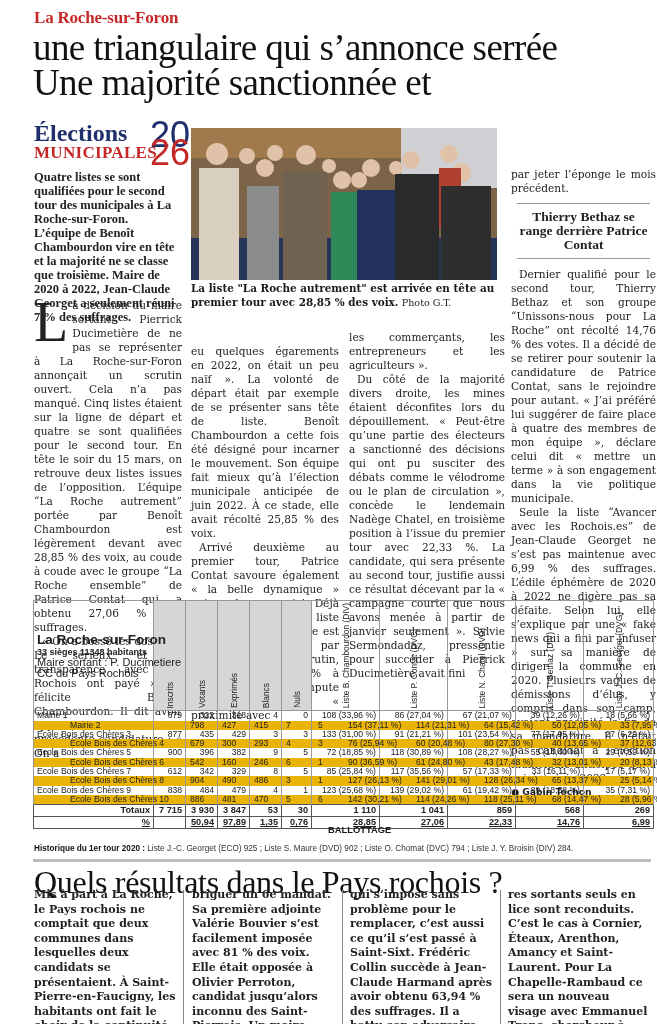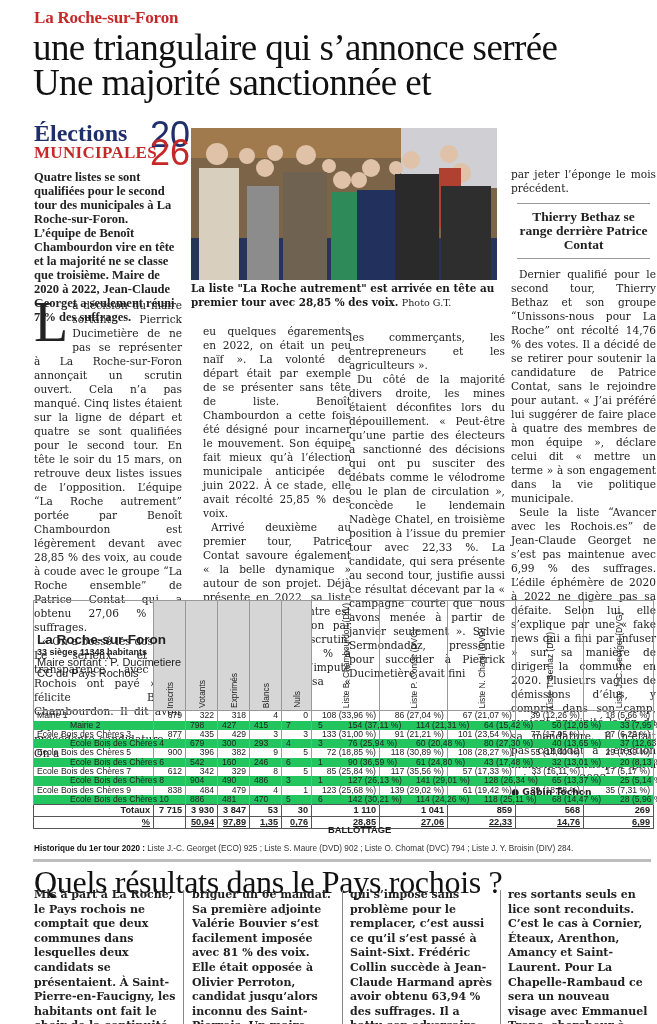--- a/index.html
+++ b/index.html
@@ -16,39 +16,39 @@
   .chapo{left:34px;top:170px;width:142px;font-family:"Liberation Serif",serif;font-weight:bold;font-size:12.5px;line-height:14px;color:#222;}
   .photo{left:191px;top:128px;width:306px;height:152px;overflow:hidden;background:#6b5a45;}
   .caption{left:191px;top:281px;width:316px;font-family:"DejaVu Serif",serif;font-size:10.4px;line-height:14px;}
   .caption b{font-weight:bold;}
   .caption .credit{font-weight:normal;font-size:9.6px;}
   .col{font-family:"DejaVu Serif",serif;font-size:10.6px;line-height:14px;text-align:justify;color:#222;}
   .col p{margin:0;text-indent:8px;}
   .col p.first{text-indent:0;}
   .col1{left:34px;top:298px;width:148px;}
   .dropcap{float:left;font-family:"Liberation Serif",serif;font-size:56px;line-height:44px;margin:2px 4px 0 0;}
-  .col2{left:191px;top:324px;width:148px;margin-left:12px;}
+  .col2{left:191px;top:344px;width:148px;}
   .col3{left:349px;top:330px;width:156px;}
   .col4{left:511px;top:123px;width:145px;margin-top:44px;}
   .subhead{font-family:"Liberation Serif",serif;font-weight:bold;text-align:center;font-size:13.5px;line-height:14px;border-top:1px solid #999;border-bottom:1px solid #999;margin:8px 6px 8px 6px;padding:6px 0;}
   .sig{font-family:"DejaVu Sans",sans-serif;font-weight:bold;font-size:9.2px;}
   
   .tbl{left:33px;top:600px;width:620px;font-family:"Liberation Sans",sans-serif;font-size:9px;color:#222;}
   table{border-collapse:collapse;width:620px;table-layout:fixed;}
   th,td{padding:0 3px;white-space:nowrap;}
   thead th{height:83px;border:1px solid #999;vertical-align:bottom;}
   thead th.title{text-align:left;vertical-align:middle;border-left:1px solid #999;}
   thead th.grey{background:#d6d6d6;}
   .vert{writing-mode:vertical-rl;transform:rotate(180deg);font-weight:normal;font-size:8.4px;text-align:left;padding-bottom:2px;line-height:10px;display:inline-block;}
   .ttitle{font-size:13.5px;font-weight:bold;line-height:15px;}
   .tsub{font-size:9px;font-weight:bold;line-height:10px;}
   .tinfo{font-size:11px;line-height:11px;font-weight:normal;}
   tbody td{height:9.3px;line-height:9.3px;font-size:8.6px;border-left:1px solid #999;border-right:1px solid #999;text-align:right;}
   tbody td.name{text-align:left;}
-  tbody tr.alt td{background:#22c55e;padding-left:36px;}
+  tbody tr.alt td{background:#eab308;padding-left:36px;}
   tfoot td{font-weight:bold;text-align:right;border:1px solid #555;height:11px;line-height:11px;font-size:9.2px;}
   tfoot tr.pct td{text-decoration:underline;}
   .ballot{left:328px;top:824px;font-family:"Liberation Sans",sans-serif;font-weight:bold;font-size:9.4px;}
   .hist{left:34px;top:844px;font-family:"Liberation Sans",sans-serif;font-size:8.2px;color:#333;}
   .hist b{color:#111;}
   .rule{left:33px;top:859px;width:618px;height:3px;background:#bdbdbd;}
   .h2{left:34px;top:865px;font-family:"Liberation Serif",serif;font-size:32px;line-height:34px;letter-spacing:-0.3px;color:#111;}
   .bcol{font-family:"DejaVu Serif",serif;font-weight:bold;font-size:11px;line-height:14.6px;color:#222;}
   .bc1{left:34px;top:888px;width:142px;}
   .bc3{left:350px;top:888px;width:142px;}

